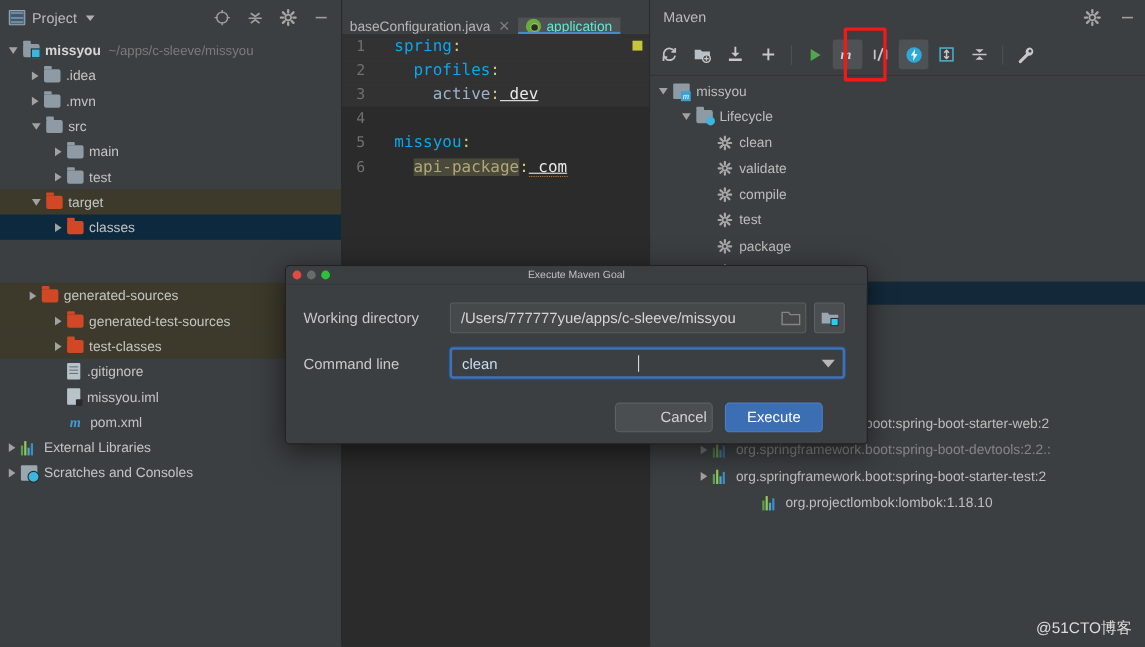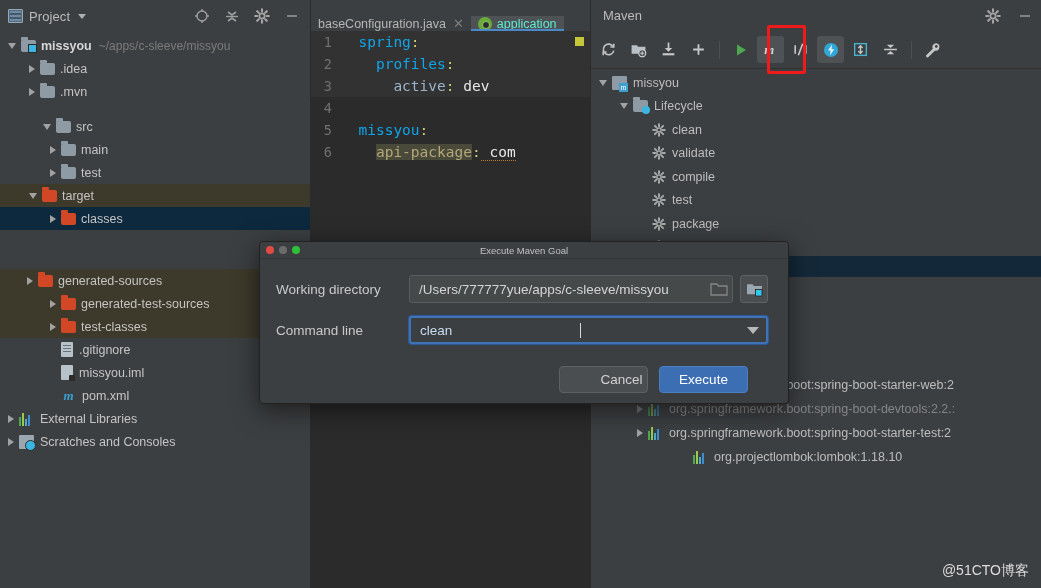--- a/index.html
+++ b/index.html
@@ -129,21 +129,21 @@
     background:#2b2b2b;border:1px solid #8fc96a;
   }
   .code { position: relative; background: #2b2b2b; height: 557px; font-family: "DejaVu Sans Mono","Liberation Mono",monospace; font-size: 14.5px; }
   .cline { display: flex; height: 22px; align-items: center; }
   .cline.hl { background: #323232; }
   .gut { width: 30px; text-align: right; padding-right: 9px; color: #707070; font-size: 13.5px; flex:0 0 auto;}
   .ctext { white-space: pre; }
   .k { color: #9cb3c9; }
   .k2 { color: #0ea5e9; }
   .colon { color: #cfcf7a; }
-  .v { color: #e8e8e8; }
+  .v { color: #e8e8e8; text-decoration: underline; }
   .hl-token { background:#4a4a3a; color:#b3a77a; }
   .marker-sq {
     position:absolute; right:6px; top:6px; width:9px; height:9px; background:#c6c63a;
   }
   .kw-underline { border-bottom: 1px dotted #c07a3a; }
 
   
   .maven-panel {
     position: absolute; left: 590px; top: 0; width: 451px; height: 588px;
     background: #3c3f41; border-left: 1px solid #2b2b2b;
@@ -282,21 +282,21 @@
         <div class="row" style="padding-left: 29px;">
           <span class="arrow"></span>
           <span class="folder"></span>
           <span class="lbl">.idea</span>
         </div>
         <div class="row" style="padding-left: 29px;">
           <span class="arrow"></span>
           <span class="folder"></span>
           <span class="lbl">.mvn</span>
         </div>
-        <div class="row" style="padding-left: 43px; margin-top: 12px;">
+        <div class="row" style="padding-left: 29px;">
           <span class="arrow open"></span>
           <span class="folder"></span>
           <span class="lbl">src</span>
         </div>
         <div class="row" style="padding-left: 50px;">
           <span class="arrow"></span>
           <span class="folder"></span>
           <span class="lbl">main</span>
         </div>
         <div class="row" style="padding-left: 50px;">

